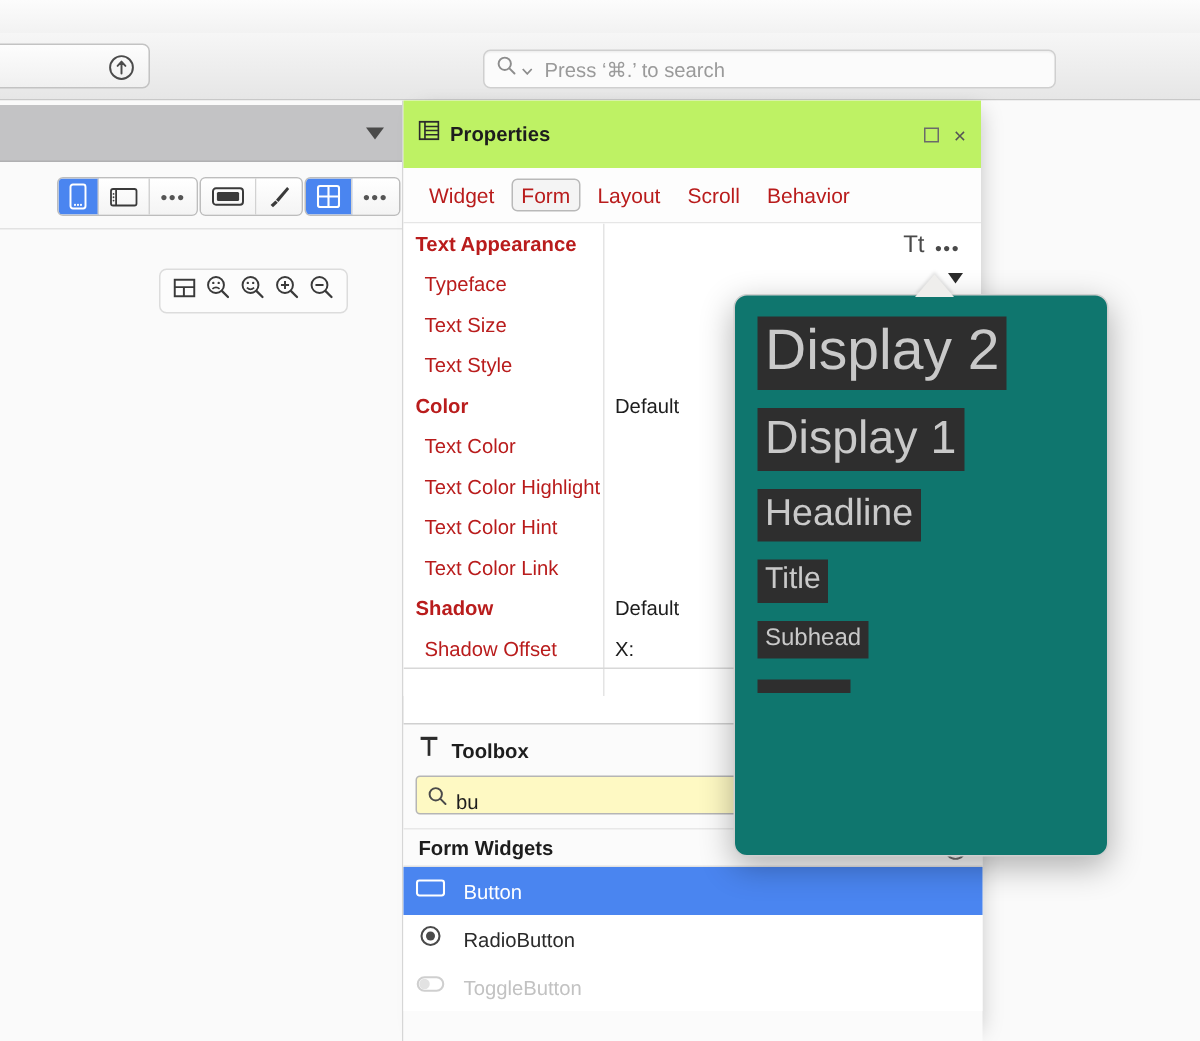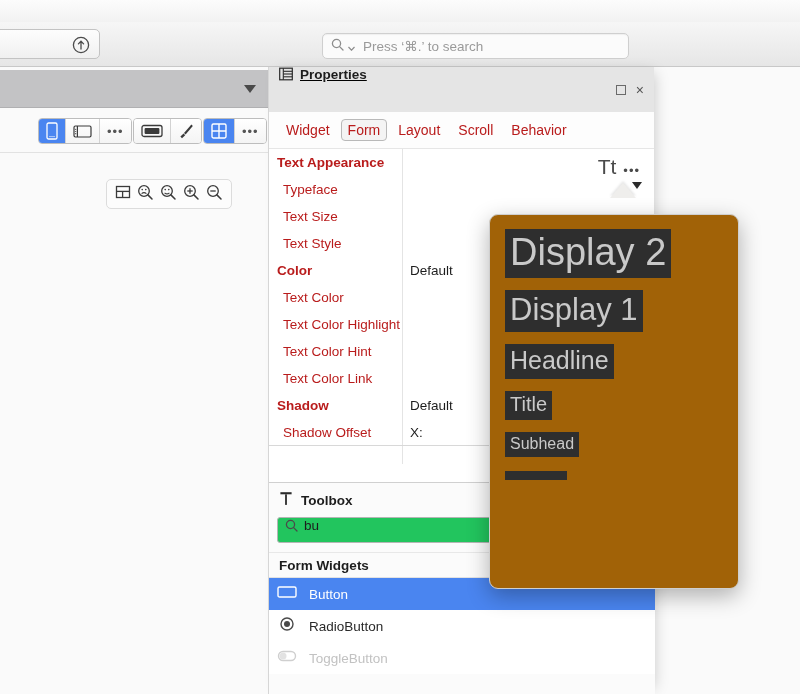--- a/index.html
+++ b/index.html
@@ -23,21 +23,21 @@
   }
   .tb-left-pill {
     position: absolute; left: -60px; top: 29px; width: 160px; height: 30px;
     background: linear-gradient(#fdfdfd, #f0f0f0);
     border: 1px solid #c3c3c3; border-radius: 5px;
   }
   .upload-icon {
     position: absolute; left: 72px; top: 36px; width: 18px; height: 18px;
   }
   .search-pill {
-    position: absolute; left: 322px; top: 33px; width: 307px; height: 26px;
+    position: absolute; left: 322px; top: 33px; width: 382px; height: 26px;
     background: #fbfbfb;
     border: 1px solid #cfcfcf; border-radius: 5px;
     display: flex; align-items: center; padding: 0 8px;
     box-shadow: inset 0 1px 1px rgba(0,0,0,0.05);
   }
   .search-pill .mag { margin-right: 4px; flex: none; }
   .search-pill .caretmini { margin-right: 8px; flex: none; }
   .search-ph { font-size: 13.5px; color: #9a9a9a; }
 
   
@@ -84,22 +84,22 @@
   }
 
   
   .props-panel {
     position: absolute; left: 268px; top: 67px; width: 386px; height: 627px;
     background: #ffffff;
     border-left: 1px solid #d6d6d6;
     box-shadow: 6px 0 14px -6px rgba(0,0,0,0.22);
   }
   .props-header {
-    position: relative; height: 45px; display: flex; align-items: flex-start;
-    padding: 0 10px; background: #e5e5e5; text-decoration: underline;
+    position: relative; height: 45px; display: flex; align-items: center;
+    padding: 0 10px; background: #bef264;
   }
   .props-header .title {
     font-size: 13.5px; font-weight: bold; color: #1d1d1d; margin-left: 7px;
   }
   .props-hdr-btns {
     position: absolute; right: 10px; top: 16px;
     display: flex; align-items: center; gap: 10px;
   }
   .sq-icon { width: 10px; height: 10px; border: 1.4px solid #6a6a6a; }
   .x-icon { font-size: 14px; color: #555; line-height: 1; }
@@ -132,21 +132,21 @@
   .pname.group { font-weight: bold; }
   .pname.indent { padding-left: 14px; }
   .pval { padding-left: 8px; font-size: 13.5px; color: #1d1d1d; }
   .prow.last { border-bottom: 1px solid #d8d8d8; }
 
   
   .tt-row {
     position: absolute; right: 14px; top: 7px;
     display: flex; align-items: flex-end; gap: 7px;
   }
-  .tt-glyph { font-size: 21px; color: #4a4a4a; line-height: 1; }
+  .tt-glyph { font-size: 16px; color: #4a4a4a; line-height: 1; }
   .tt-dots { font-size: 13px; color: #4a4a4a; letter-spacing: 1px; line-height: 1; }
   .tt-caret {
     position: absolute; right: 12px; top: 33px;
     width: 0; height: 0;
     border-left: 5px solid transparent; border-right: 5px solid transparent;
     border-top: 7px solid #2b2b2b;
   }
 
   
   .toolbox {
@@ -154,22 +154,22 @@
     background: #fbfbfb; border-top: 1px solid #d0d0d0;
   }
   .tbx-header {
     height: 34px; display: flex; align-items: center; padding: 0 10px;
   }
   .tbx-header .title {
     font-size: 13.5px; font-weight: bold; color: #1d1d1d; margin-left: 8px;
   }
   .tbx-search {
     margin: 0 8px; height: 26px;
-    background: #22c55e; border: 1px solid #b5b5b5; border-radius: 3px;
-    display: flex; align-items: flex-start; padding: 0 7px;
+    background: #fef9c3; border: 1px solid #b5b5b5; border-radius: 3px;
+    display: flex; align-items: flex-end; padding: 0 7px;
   }
   .tbx-search .val { font-size: 13.5px; color: #1d1d1d; margin-left: 6px; }
   .tbx-cat {
     margin-top: 9px; height: 26px; display: flex; align-items: center;
     padding: 0 10px; background: #fbfbfb;
     border-top: 1px solid #e8e8e8; border-bottom: 1px solid #e2e2e2;
     position: relative;
   }
   .tbx-cat .lbl { font-size: 13.5px; font-weight: bold; color: #1d1d1d; }
   .tbx-cat .chev { position: absolute; right: 10px; top: 5px; }
@@ -177,22 +177,22 @@
     height: 32px; display: flex; align-items: center; padding-left: 8px;
     background: #ffffff;
   }
   .tbx-item .lbl { font-size: 13.5px; color: #2a2a2a; margin-left: 12px; }
   .tbx-item.selected { background: #4a85f0; }
   .tbx-item.selected .lbl { color: #ffffff; }
   .tbx-item.dim .lbl { color: #c2c2c2; }
 
   
   .ta-popup {
-    position: absolute; left: 489px; top: 214px; width: 250px; height: 375px;
-    background: #a16207;
+    position: absolute; left: 489px; top: 196px; width: 250px; height: 375px;
+    background: #0f766e;
     border: 1px solid #cfcfcf; border-radius: 9px;
     box-shadow: 0 7px 22px rgba(0,0,0,0.30);
     padding: 14px 15px 0 15px;
     overflow: hidden;
   }
   .ta-arrow {
     position: absolute; left: 610px; top: 183px;
     width: 0; height: 0;
     border-left: 13px solid transparent; border-right: 13px solid transparent;
     border-bottom: 15px solid #efeeec;

